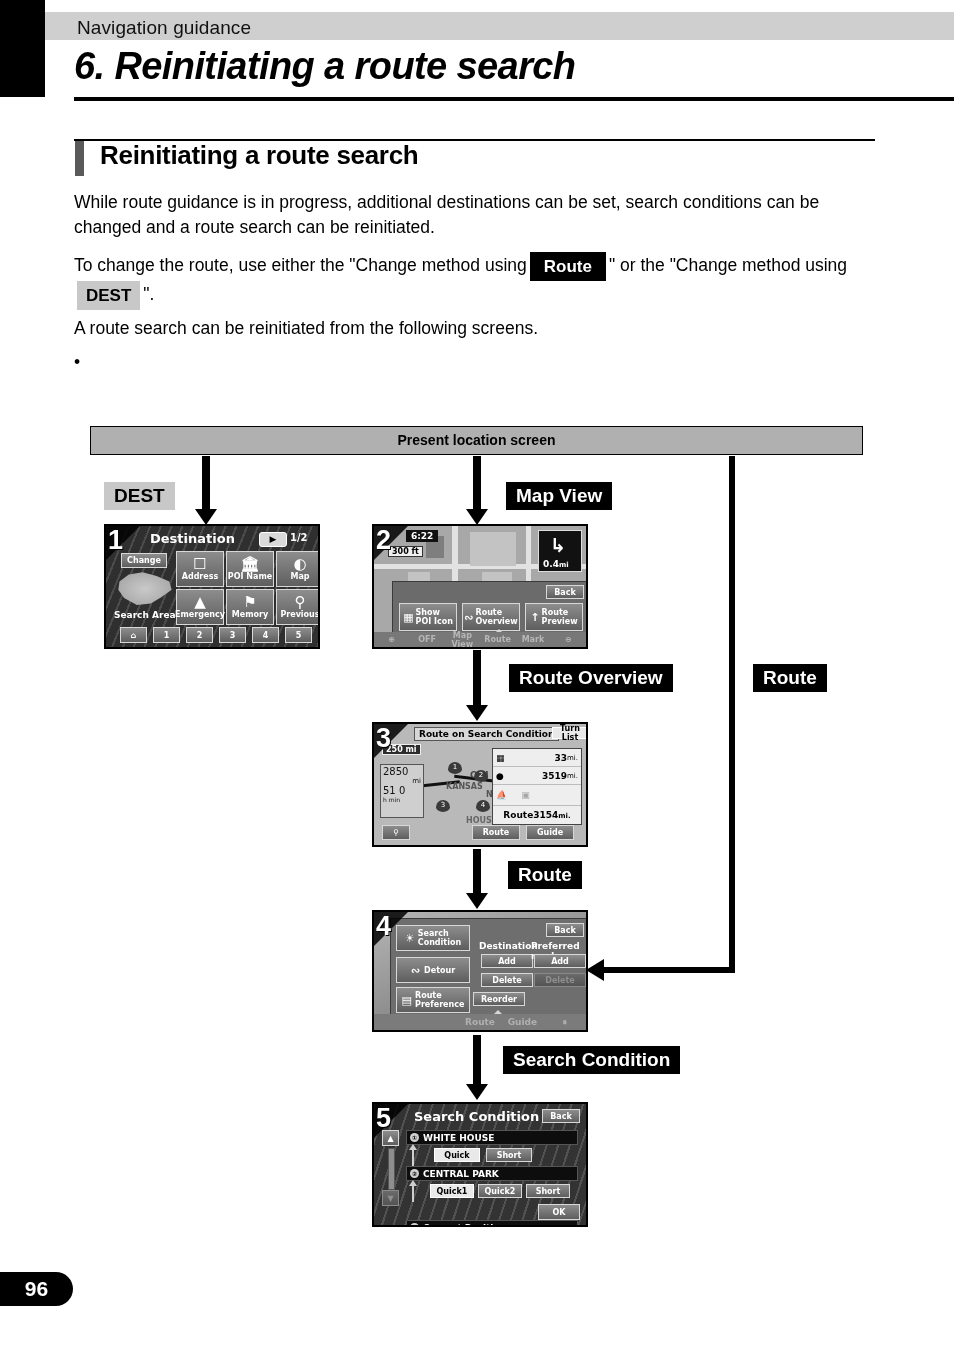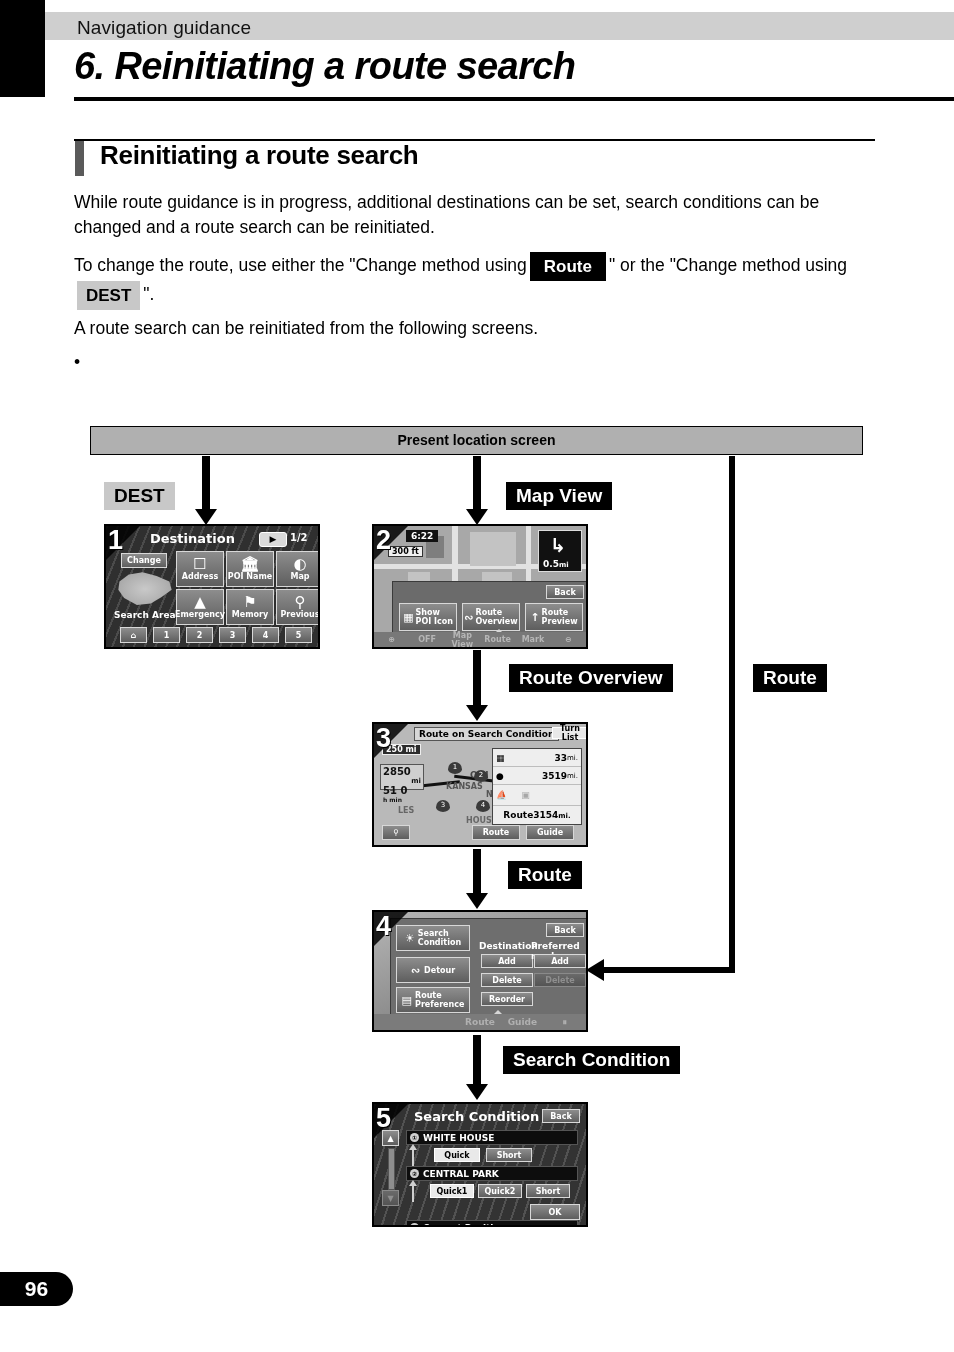--- a/index.html
+++ b/index.html
@@ -116,22 +116,22 @@
      font-family:"DejaVu Sans",sans-serif;}
 
   
   .s3{left:372px;top:722px;width:216px;height:125px;background:#b5b5b5;}
   .s3-map{position:absolute;inset:0;background:#b9b9b9;}
   .s3-top{position:absolute;left:40px;top:3px;background:#d7d7d7;color:#000;font-size:9px;
      padding:1px 4px;border:1px solid #555;font-weight:bold;}
   .s3-turnlist{position:absolute;left:178px;top:3px;}
   .s3-scale{position:absolute;left:8px;top:20px;background:#2c2c2c;color:#fff;font-size:8px;
      padding:0 3px;border:1px solid #eee;font-weight:bold;}
-  .s3-left{position:absolute;left:6px;top:40px;width:44px;height:26px;background:#cfcfcf;
-     border:1px solid #555;font-size:10px;font-weight:bold;color:#111;padding:1px 2px;box-sizing:border-box;}
+  .s3-left{position:absolute;left:6px;top:40px;width:44px;height:54px;background:#cfcfcf;
+     border:1px solid #555;font-size:10px;font-weight:normal;color:#111;padding:1px 2px;box-sizing:border-box;}
   .s3-info{position:absolute;right:4px;top:24px;width:88px;height:75px;background:#eee;
      border:1px solid #444;font-size:9px;color:#000;}
   .s3-info .row{display:flex;align-items:center;height:17px;border-bottom:1px solid #bdbdbd;padding:0 3px;}
   .s3-info .row.gray{color:#a7a7a7;}
   .s3-info .tot{height:18px;line-height:18px;text-align:center;font-weight:bold;font-size:9px;}
   .s3-zoom{position:absolute;left:8px;bottom:5px;width:28px;height:15px;}
   .s3-route{position:absolute;left:98px;bottom:5px;width:48px;height:15px;}
   .s3-guide{position:absolute;left:152px;bottom:5px;width:48px;height:15px;}
   .s3-pin{position:absolute;width:14px;height:12px;background:#3a3a3a;border-radius:50% 50% 50% 50%/60% 60% 40% 40%;
      color:#fff;font-size:7px;text-align:center;line-height:11px;}
@@ -159,21 +159,21 @@
   .s5-back{position:absolute;right:6px;top:5px;width:38px;height:14px;}
   .s5-up{position:absolute;left:8px;top:26px;width:17px;height:16px;}
   .s5-dn{position:absolute;left:8px;top:86px;width:17px;height:16px;}
   .s5-track{position:absolute;left:14px;top:44px;width:5px;height:40px;background:#8e8e8e;border:1px solid #555;}
   .s5-row{position:absolute;left:32px;width:172px;height:15px;background:#0d0d0d;border:1px solid #555;
      color:#fff;font-size:9px;font-weight:bold;display:flex;align-items:center;padding-left:3px;
      box-sizing:border-box;font-family:"DejaVu Sans",sans-serif;}
   .s5-dot{width:9px;height:9px;border-radius:50%;background:#d0d0d0;margin-right:4px;flex:0 0 auto;
      color:#000;font-size:6px;text-align:center;line-height:9px;}
   .s5-cond{position:absolute;height:14px;}
-  .s5-ok{position:absolute;right:6px;bottom:5px;width:50px;height:16px;}
+  .s5-ok{position:absolute;right:6px;bottom:5px;width:42px;height:16px;}
   .s5-arr{position:absolute;width:2px;background:#cfcfcf;}
   .s5-arrh{position:absolute;width:0;height:0;border-left:4px solid transparent;
      border-right:4px solid transparent;border-bottom:6px solid #cfcfcf;}
 
   
   .pagenum{position:absolute;left:0px;top:1272px;width:73px;height:34px;background:#000;
      border-radius:0 17px 17px 0;color:#fff;font-size:21px;font-weight:bold;text-align:center;line-height:34px;}
 </style>
 </head>
 <body>
@@ -297,21 +297,21 @@
       <div class="s2-blk" style="left:34px;top:46px;width:22px;height:16px;"></div>
       <div class="s2-blk" style="left:108px;top:46px;width:30px;height:12px;"></div>
       <div class="s2-blk" style="left:52px;top:10px;width:18px;height:22px;background:#7e7e7e;"></div>
     </div>
     <div class="corner"></div>
     <div class="scr-num">2</div>
     <div class="s2-time">6:22</div>
     <div class="s2-scale">300 ft</div>
     <div class="s2-turn">
       <div class="ar">↳</div>
-      <div class="dd"><span>0.5</span><span style="font-size:7px">mi</span></div>
+      <div class="dd"><span>0.4</span><span style="font-size:7px">mi</span></div>
     </div>
     <div class="s2-panel">
       <div class="tbtn s2-back">Back</div>
       <div class="tbtn s2-opt" style="left:6px;">
         <span style="display:flex;align-items:center;gap:2px;">
           <span style="font-size:11px;">▦</span>
           <span style="display:flex;flex-direction:column;align-items:flex-start;">
             <span>Show</span>
             <span>POI Icon</span>
           </span>
@@ -427,21 +427,21 @@
           <span style="display:flex;flex-direction:column;align-items:flex-start;">
             <span>Route</span>
             <span>Preference</span>
           </span>
         </span>
       </div>
 
       <div class="s4-colhead" style="left:88px;top:22px;">Destination</div>
       <div class="tbtn s4-b" style="left:90px;top:35px;">Add</div>
       <div class="tbtn s4-b" style="left:90px;top:54px;">Delete</div>
-      <div class="tbtn s4-b" style="left:90px;top:73px;">Reorder</div>
+      <div class="tbtn s4-b" style="left:82px;top:73px;">Reorder</div>
 
       <div class="s4-colhead" style="left:140px;top:22px;">Preferred road</div>
       <div class="tbtn s4-b" style="left:143px;top:35px;">Add</div>
       <div class="tbtn s4-b dis" style="left:143px;top:54px;">Delete</div>
 
       <div class="s4-tri"></div>
     </div>
     <div class="s4-bot">
       <div class="bi"></div>
       <div class="bi"></div>

